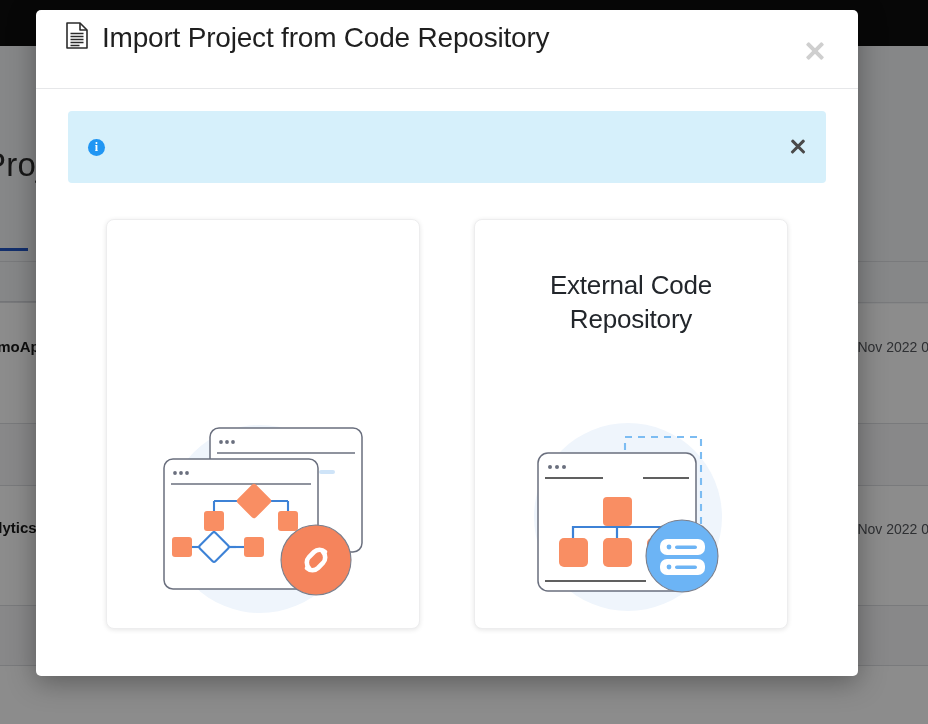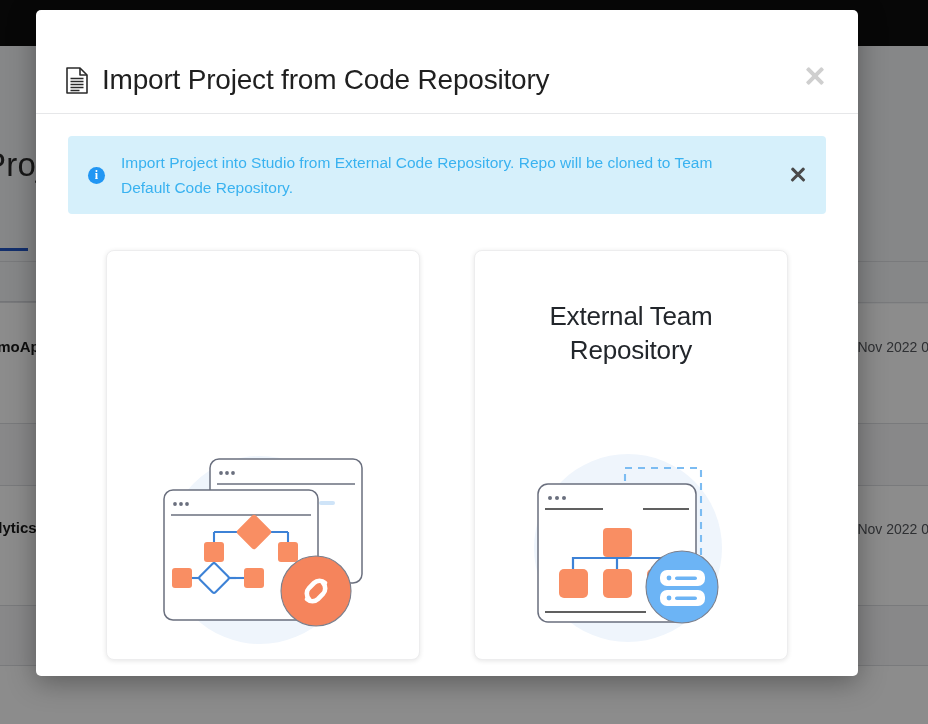--- a/index.html
+++ b/index.html
@@ -120,24 +120,22 @@
     border-radius: 5px;
     box-shadow: 0 6px 28px rgba(0,0,0,0.35);
     z-index: 20;
     overflow: hidden;
   }
   .modal-header {
     position: relative;
     height: 79px;
     border-bottom: 1px solid #e6e7e9;
     display: flex;
-    align-items: center;
     padding: 12px 26px 0 30px;
     box-sizing: border-box;
-    margin-top: 25px;
   }
   .doc-icon {
     width: 22px;
     height: 27px;
     margin-right: 14px;
     flex: 0 0 auto;
     display: block;
   }
   .modal-title {
     font-size: 28px;
@@ -312,21 +310,20 @@
       </g>
     </svg>
     <div class="modal-title">Import Project from Code Repository</div>
     <button class="modal-close" aria-label="Close dialog"></button>
   </div>
 
   <div class="modal-body">
 
     <div class="info-banner">
       <div class="info-icon">i</div>
-      <div class="info-text">Import Project into Studio from External Code Repository. Repo will be cloned to Team Default Code Repository.</div>
       <button class="banner-close" aria-label="Dismiss notification"></button>
     </div>
 
     <div class="options-row">
 
       <div class="option-card">
         <div class="option-illustration">
           <svg width="230" height="215" viewBox="0 0 230 215">
 
             <circle cx="112" cy="118" r="94" fill="#eff5fc"></circle>
@@ -381,21 +378,21 @@
             <circle cx="168" cy="159" r="35" fill="#f5845c" stroke="#7b7f8c" stroke-width="1.1"></circle>
             <g fill="none" stroke="#ffffff" stroke-width="4.6" stroke-linecap="round">
               <path d="M161 167 a8 8 0 0 1 0-11 l5-5 a8 8 0 0 1 11 0"></path>
               <path d="M175 151 a8 8 0 0 1 0 11 l-5 5 a8 8 0 0 1 -11 0"></path>
             </g>
           </svg>
         </div>
       </div>
 
       <div class="option-card">
-        <div class="option-title">External Team Repository</div>
+        <div class="option-title">External Code Repository</div>
         <div class="option-illustration">
           <svg width="230" height="215" viewBox="0 0 230 215">
             <circle cx="112" cy="116" r="94" fill="#eff5fc"></circle>
 
             <path d="M109 62 V36 H185 V147" fill="none" stroke="#7cbcf2" stroke-width="2.1" stroke-dasharray="7 6"></path>
             <circle cx="109" cy="68" r="5" fill="#ffffff" stroke="#7cbcf2" stroke-width="2.1"></circle>
             <circle cx="185" cy="152" r="5" fill="#ffffff" stroke="#7cbcf2" stroke-width="2.1"></circle>
 
             <rect x="22" y="52" width="158" height="138" rx="10" fill="#ffffff" stroke="#6a6f7e" stroke-width="1.5"></rect>
             <g fill="#6a6f7e">

